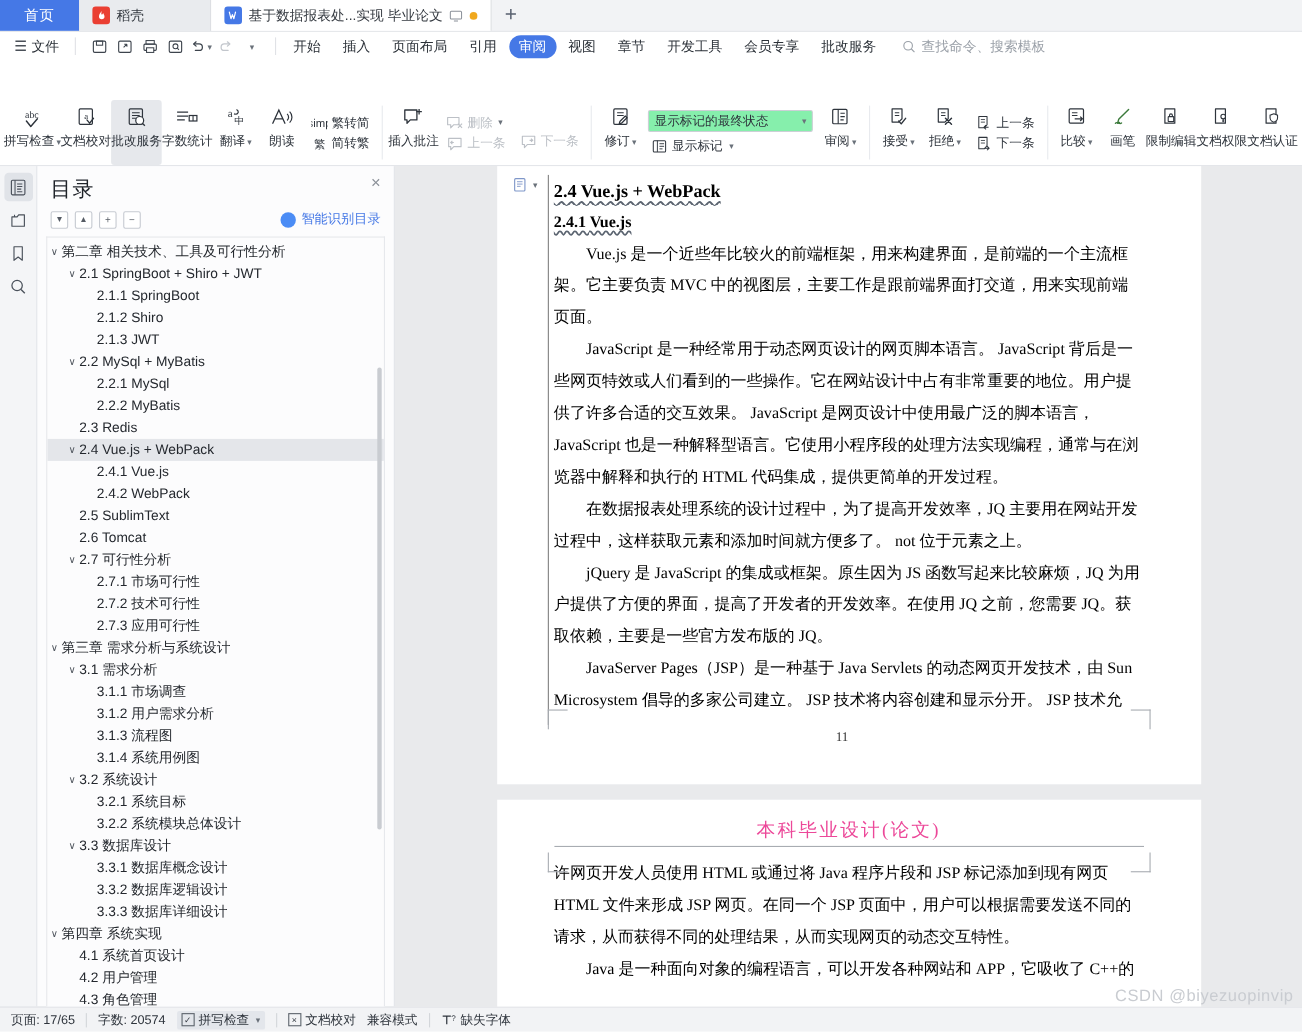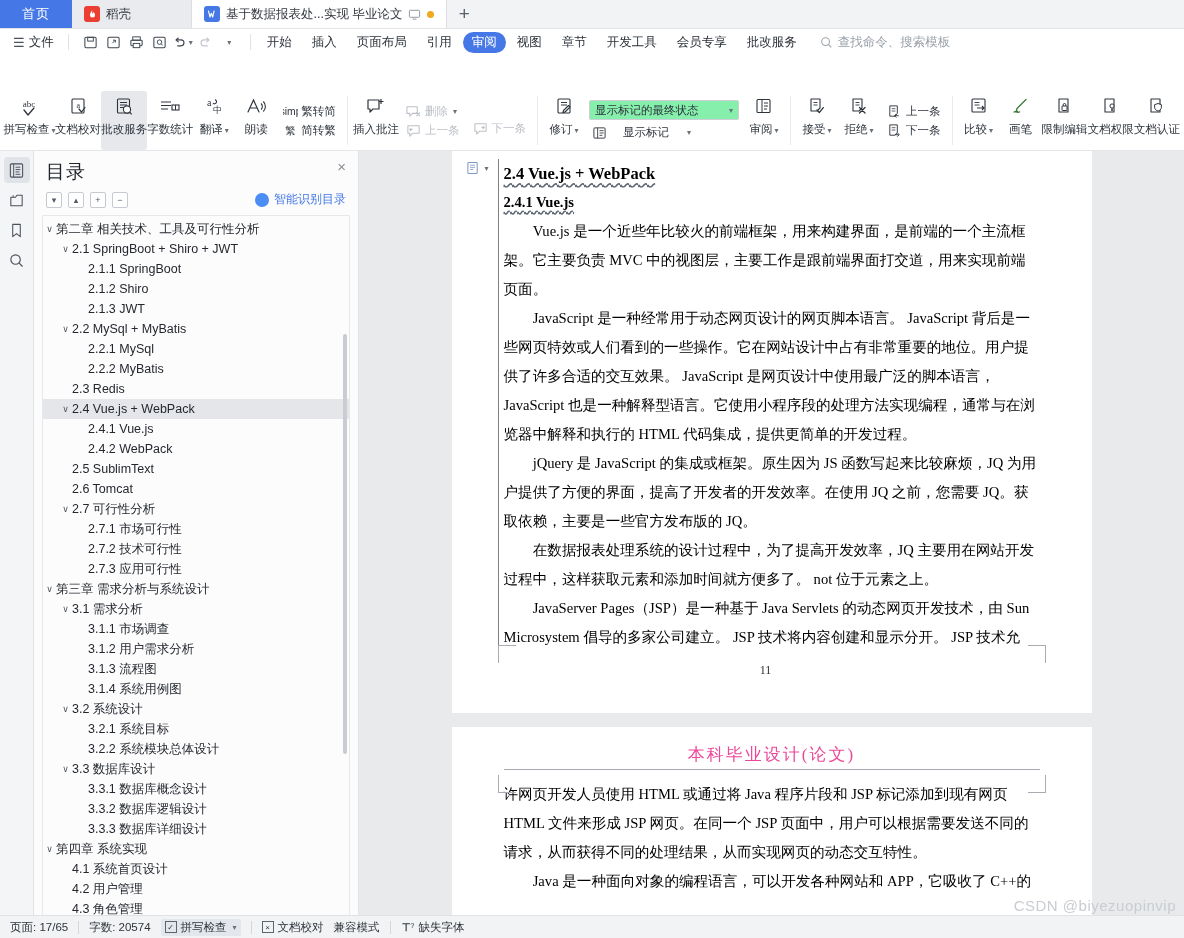--- a/index.html
+++ b/index.html
@@ -77,21 +77,21 @@
   .rbtn-h.dis { color: #bcc0c6; }
   .rstack { display: flex; flex-direction: column; justify-content: center; gap: 2px; padding: 3px 2px;}
   .rcombo {
     display:flex; flex-direction: column; justify-content:center; gap:4px; padding: 3px 4px;
   }
   .selectbox {
     width: 150px; height: 20px; border: 1px solid #ccd0d6; background: #86efac;
     display: flex; align-items: center; padding: 0 5px; font-size: 11.5px; color: #2e343c;
     justify-content: space-between; border-radius: 2px;
   }
-  .showmark { display:flex; align-items:center; gap:16px; font-size: 11.5px; color:#2e343c; padding: 1px 3px;}
+  .showmark { display:flex; align-items:center; gap:4px; font-size: 11.5px; color:#2e343c; padding: 1px 3px;}
 
   svg { display: block; }
 
   
   .main { flex: 1 1 auto; display: flex; min-height: 0; background: #e9eaec; }
 
   
   .rail {
     width: 34px; background: #f4f5f7; border-right: 1px solid #e2e4e8;
     display: flex; flex-direction: column; align-items: center; padding-top: 6px; gap: 4px;
@@ -776,22 +776,22 @@
             <path d="M4.3 4.5h5.4M4.3 6.8h5.4M4.3 9h3.5" stroke="#7f97c9" stroke-width="0.9"></path>
           </svg>
         <span class="caret">▾</span>
       </div>
       <div class="rev-bar" style="top:8px;height:500px;"></div>
       <div class="doc-body" style="padding-top:8px;">
         <div class="h2"><span class="sq-b">2.4 Vue.js + WebPack</span></div>
         <div class="h3"><span class="sq-b">2.4.1 Vue.js</span></div>
         <div class="ind">Vue.js 是一个近些年比较火的前端框架，用来构建界面，是前端的一个主流框架。它主要负责 MVC 中的视图层，主要工作是跟前端界面打交道，用来实现前端页面。</div>
         <div class="ind">JavaScript 是一种经常用于动态网页设计的网页脚本语言。 JavaScript 背后是一些网页特效或人们看到的一些操作。它在网站设计中占有非常重要的地位。用户提供了许多合适的交互效果。 JavaScript 是网页设计中使用最广泛的脚本语言，JavaScript 也是一种解释型语言。它使用小程序段的处理方法实现编程，通常与在浏览器中解释和执行的 HTML 代码集成，提供更简单的开发过程。</div>
+        <div class="ind">在数据报表处理系统的设计过程中，为了提高开发效率，JQ 主要用在网站开发过程中，这样获取元素和添加时间就方便多了。 not 位于元素之上。</div>
         <div class="ind">jQuery 是 JavaScript 的集成或框架。原生因为 JS 函数写起来比较麻烦，JQ 为用户提供了方便的界面，提高了开发者的开发效率。在使用 JQ 之前，您需要 JQ。获取依赖，主要是一些官方发布版的 JQ。</div>
-        <div class="ind">在数据报表处理系统的设计过程中，为了提高开发效率，JQ 主要用在网站开发过程中，这样获取元素和添加时间就方便多了。 not 位于元素之上。</div>
         <div class="ind">JavaServer Pages（JSP）是一种基于 Java Servlets 的动态网页开发技术，由 Sun Microsystem 倡导的多家公司建立。 JSP 技术将内容创建和显示分开。 JSP 技术允</div>
       </div>
       <div style="position:absolute;left:46px;top:494px;width:18px;height:18px;border-left:1px solid #a8acb2;border-top:1px solid #a8acb2;"></div>
       <div style="position:absolute;right:46px;top:494px;width:18px;height:18px;border-right:1px solid #a8acb2;border-top:1px solid #a8acb2;"></div>
       <div class="pg-num" style="position:absolute;left:0;right:12px;top:512px;">11</div>
     </div>
 
     <div class="page page-2">
       <div class="hdr">本科毕业设计(论文)</div>
       <div class="hdr-rule"></div>

